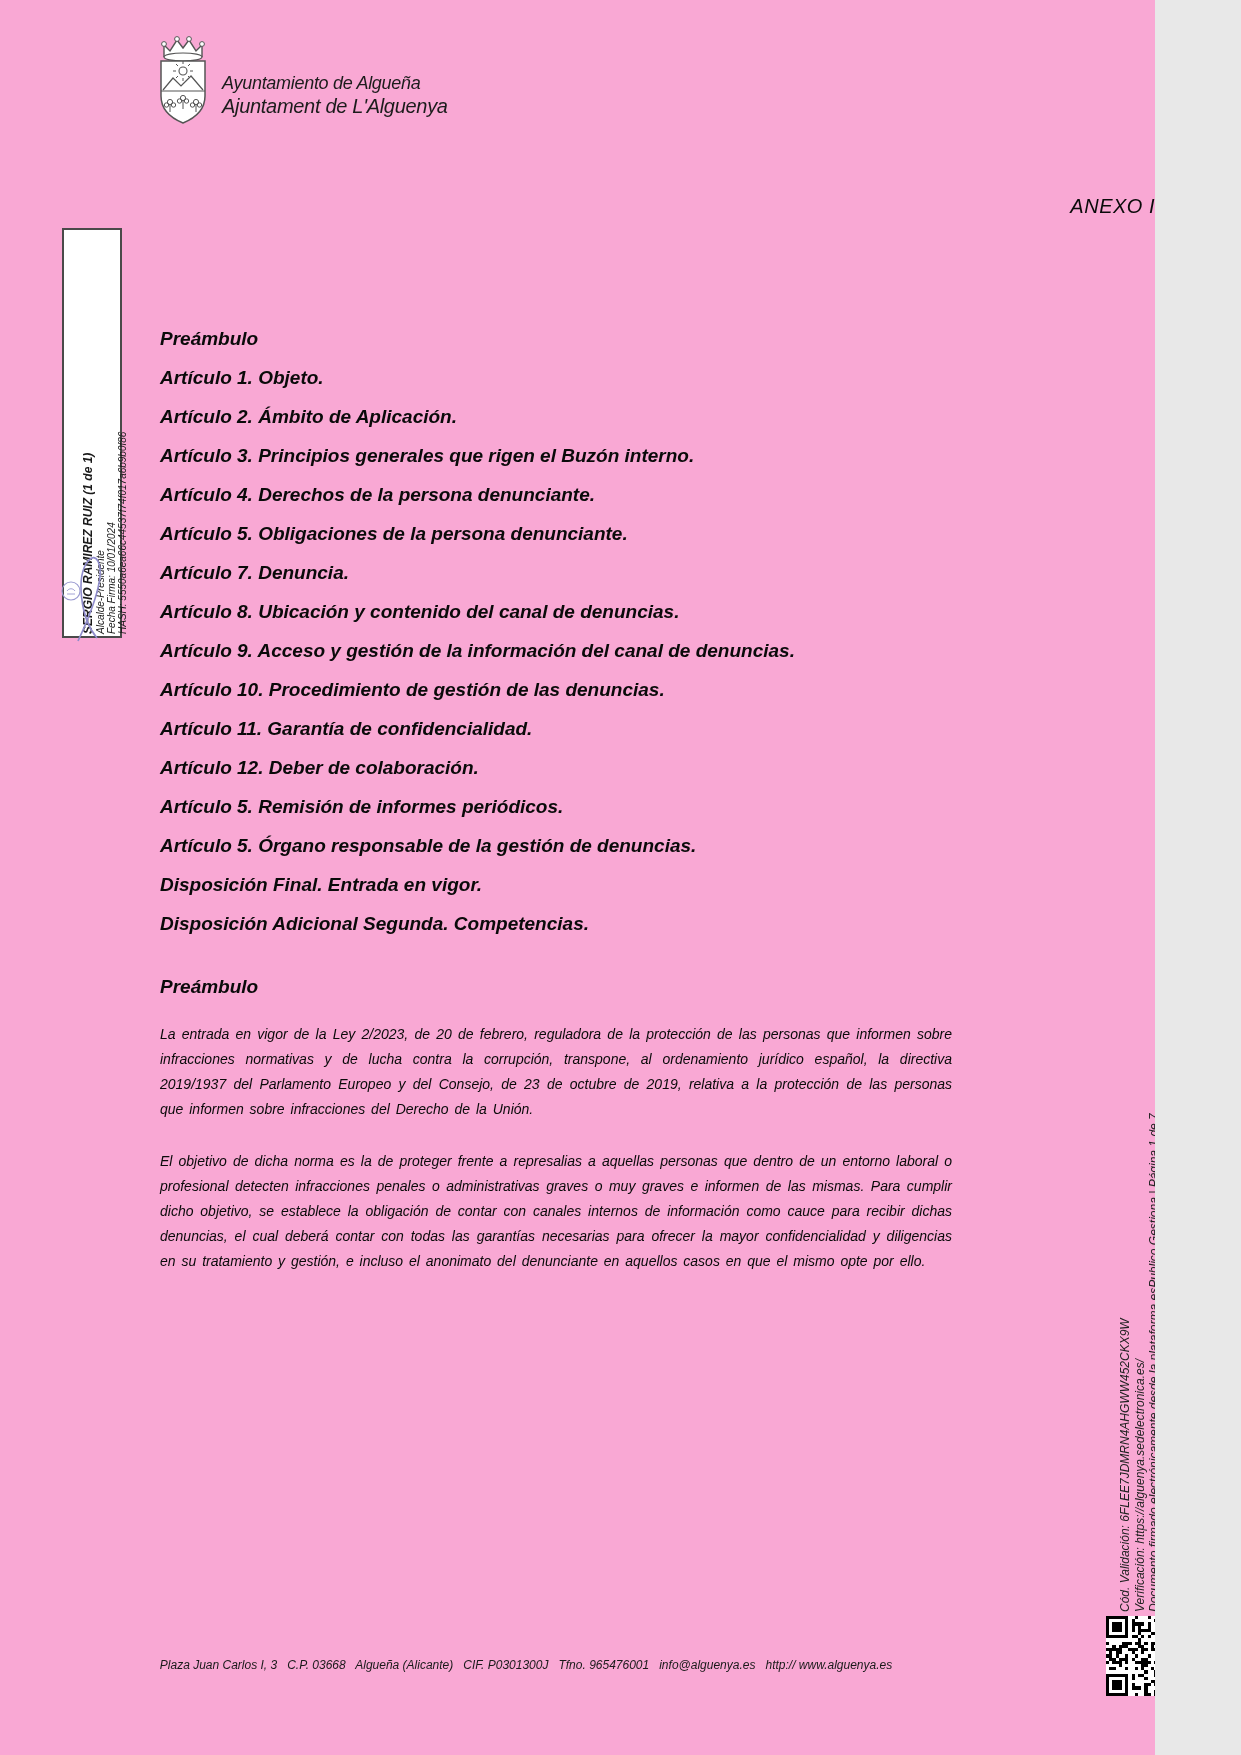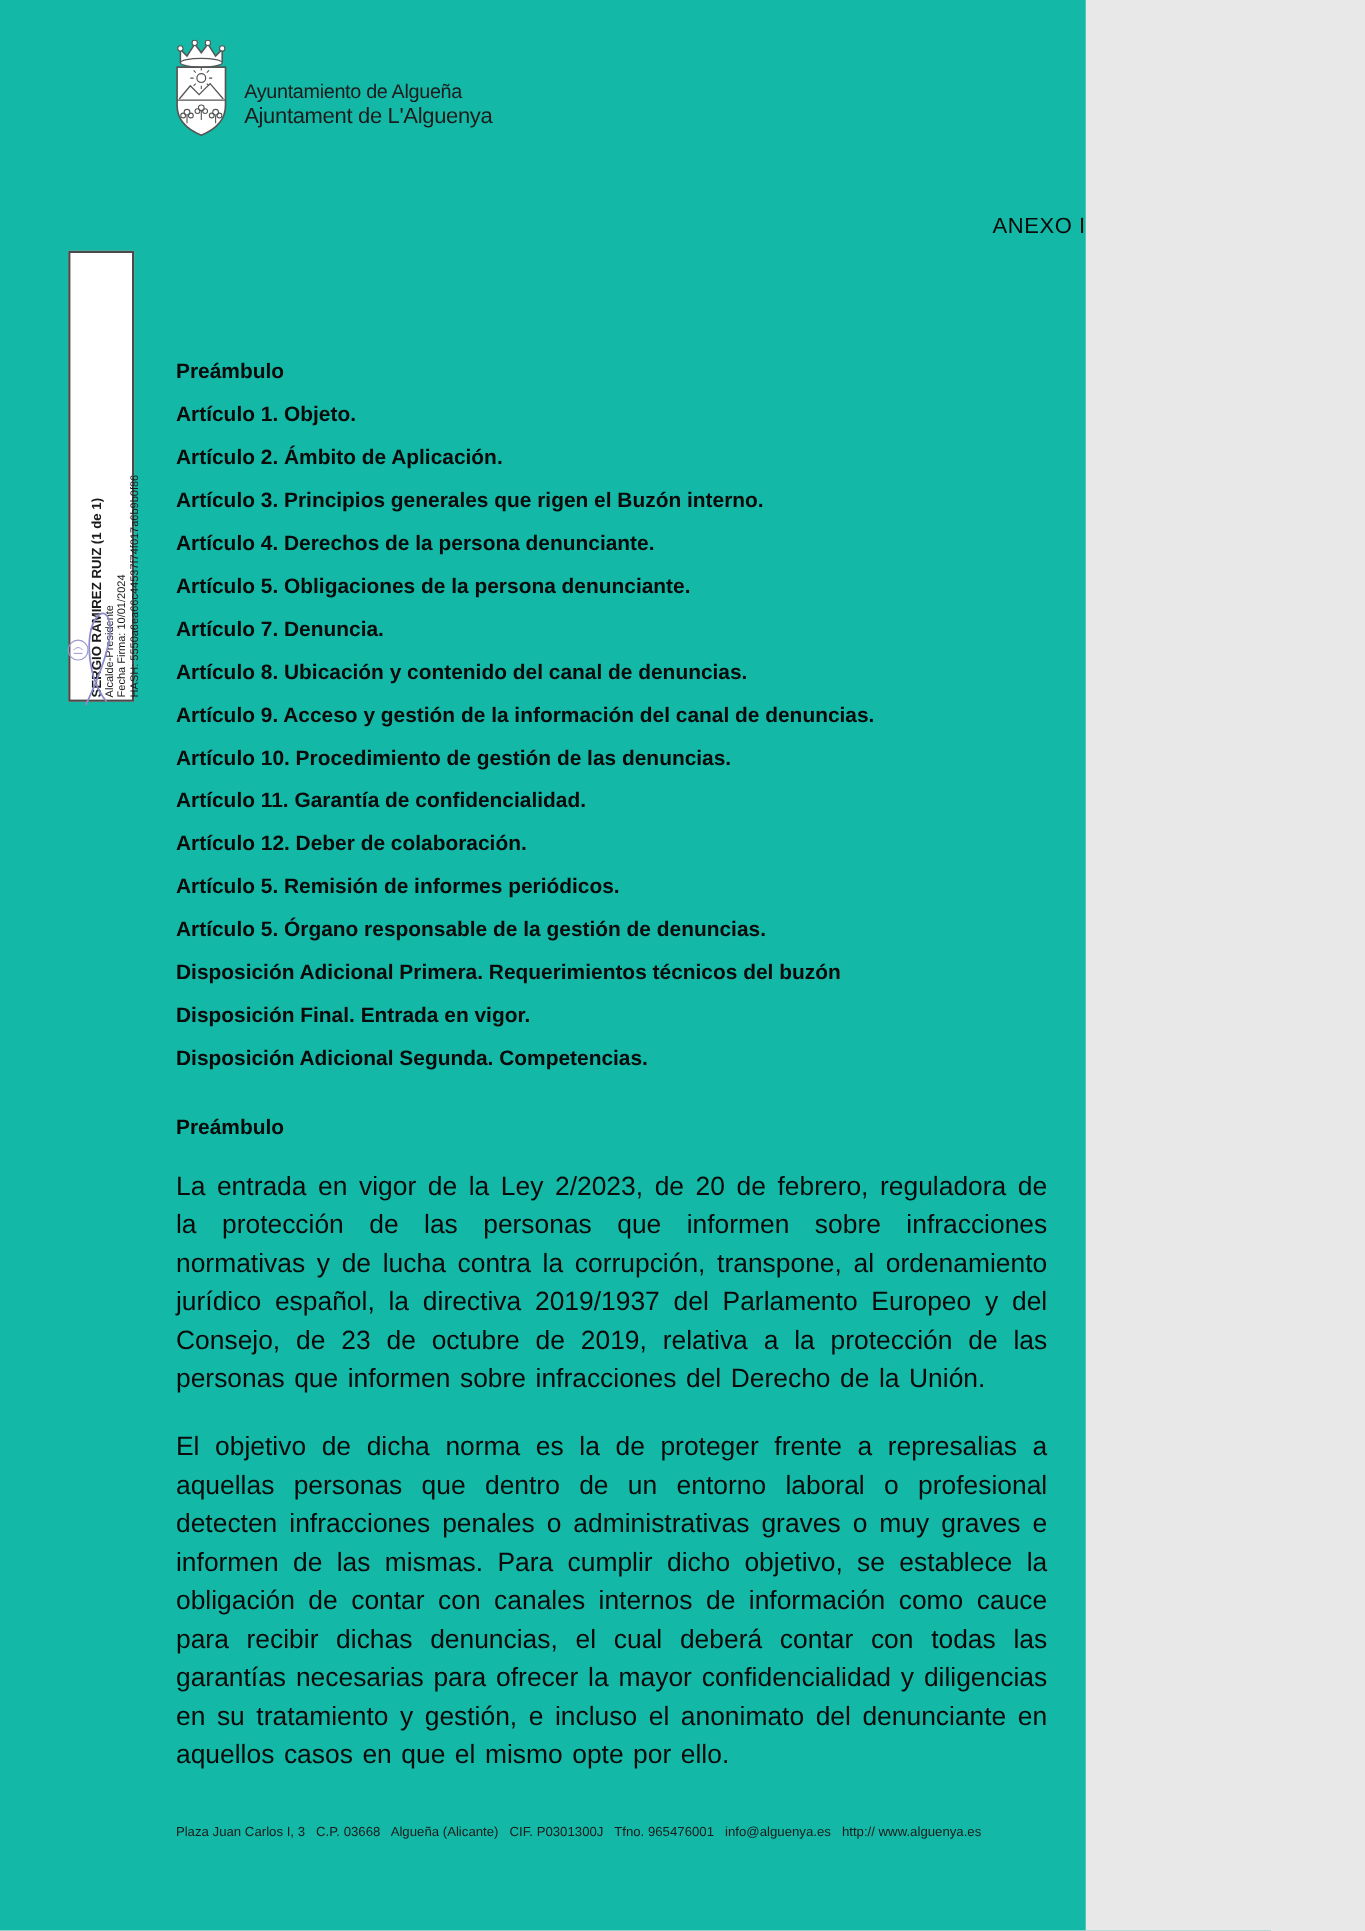--- a/index.html
+++ b/index.html
@@ -1,22 +1,23 @@
 <!DOCTYPE html>
 <html><head>
 <meta charset="utf-8">
 <style>
   html,body{margin:0;padding:0;background:#e8e8e8;}
   .page{
     position:relative;
-    width:987px;height:1755px;
-    background:#14b8a6;
+    width:1155px;height:1755px;
+    background:#f9a8d4;
     font-family:"Liberation Sans", sans-serif;
     color:#000;
     overflow:hidden;
+    font-style:italic;
   }
   
   .crest{position:absolute;left:150px;top:34px;width:66px;height:94px;}
   .logo-text{position:absolute;left:222px;top:72px;color:#1c1c1c;}
   .logo-line1{font-size:18px;line-height:23px;letter-spacing:-0.3px;}
   .logo-line2{font-size:20px;line-height:22px;letter-spacing:-0.3px;}
   
   .annex-title{
     position:absolute;left:0;right:0;top:195px;
     text-align:right;font-size:20px;letter-spacing:0.5px;color:#0a0a0a;
@@ -30,21 +31,21 @@
   .toc{margin-top:50px;}
   .toc-item{
     font-weight:bold;font-size:19px;line-height:23px;
     margin-bottom:16px;white-space:nowrap;color:#0a0a0a;
   }
   .toc-gap{margin-top:13px;}
   .section-heading{
     margin-top:40px;font-weight:bold;font-size:19px;line-height:23px;color:#0a0a0a;
   }
   .para{
-    font-size:24px;line-height:35px;text-align:justify;
+    font-size:14px;line-height:25px;text-align:justify;
     word-spacing:2px;color:#0a0a0a;
   }
   .para-1{margin-top:24px;}
   .para-2{margin-top:27px;}
   
   .footer{
     position:absolute;left:130px;top:1658px;width:792px;
     text-align:center;font-size:12px;color:#1a1a1a;white-space:pre;
   }
   
@@ -115,21 +116,20 @@
       <div class="toc-item">Artículo 4. Derechos de la persona denunciante.</div>
       <div class="toc-item">Artículo 5. Obligaciones de la persona denunciante.</div>
       <div class="toc-item">Artículo 7. Denuncia.</div>
       <div class="toc-item">Artículo 8. Ubicación y contenido del canal de denuncias.</div>
       <div class="toc-item">Artículo 9. Acceso y gestión de la información del canal de denuncias.</div>
       <div class="toc-item">Artículo 10. Procedimiento de gestión de las denuncias.</div>
       <div class="toc-item">Artículo 11. Garantía de confidencialidad.</div>
       <div class="toc-item">Artículo 12. Deber de colaboración.</div>
       <div class="toc-item">Artículo 5. Remisión de informes periódicos.</div>
       <div class="toc-item">Artículo 5. Órgano responsable de la gestión de denuncias.</div>
-      <div class="toc-item">Disposición Adicional Primera. Requerimientos técnicos del buzón</div>
       <div class="toc-item toc-gap">Disposición Final. Entrada en vigor.</div>
       <div class="toc-item toc-gap">Disposición Adicional Segunda. Competencias.</div>
     </div>
 
     <div class="section-heading">Preámbulo</div>
     <div class="para para-1">La entrada en vigor de la Ley 2/2023, de 20 de febrero, reguladora de la protección de las personas que informen sobre infracciones normativas y de lucha contra la corrupción, transpone, al ordenamiento jurídico español, la directiva 2019/1937 del Parlamento Europeo y del Consejo, de 23 de octubre de 2019, relativa a la protección de las personas que informen sobre infracciones del Derecho de la Unión.</div>
     <div class="para para-2">El objetivo de dicha norma es la de proteger frente a represalias a aquellas personas que dentro de un entorno laboral o profesional detecten infracciones penales o administrativas graves o muy graves e informen de las mismas. Para cumplir dicho objetivo, se establece la obligación de contar con canales internos de información como cauce para recibir dichas denuncias, el cual deberá contar con todas las garantías necesarias para ofrecer la mayor confidencialidad y diligencias en su tratamiento y gestión, e incluso el anonimato del denunciante en aquellos casos en que el mismo opte por ello.</div>
   </div>
 
   <div class="sig-box"></div>

